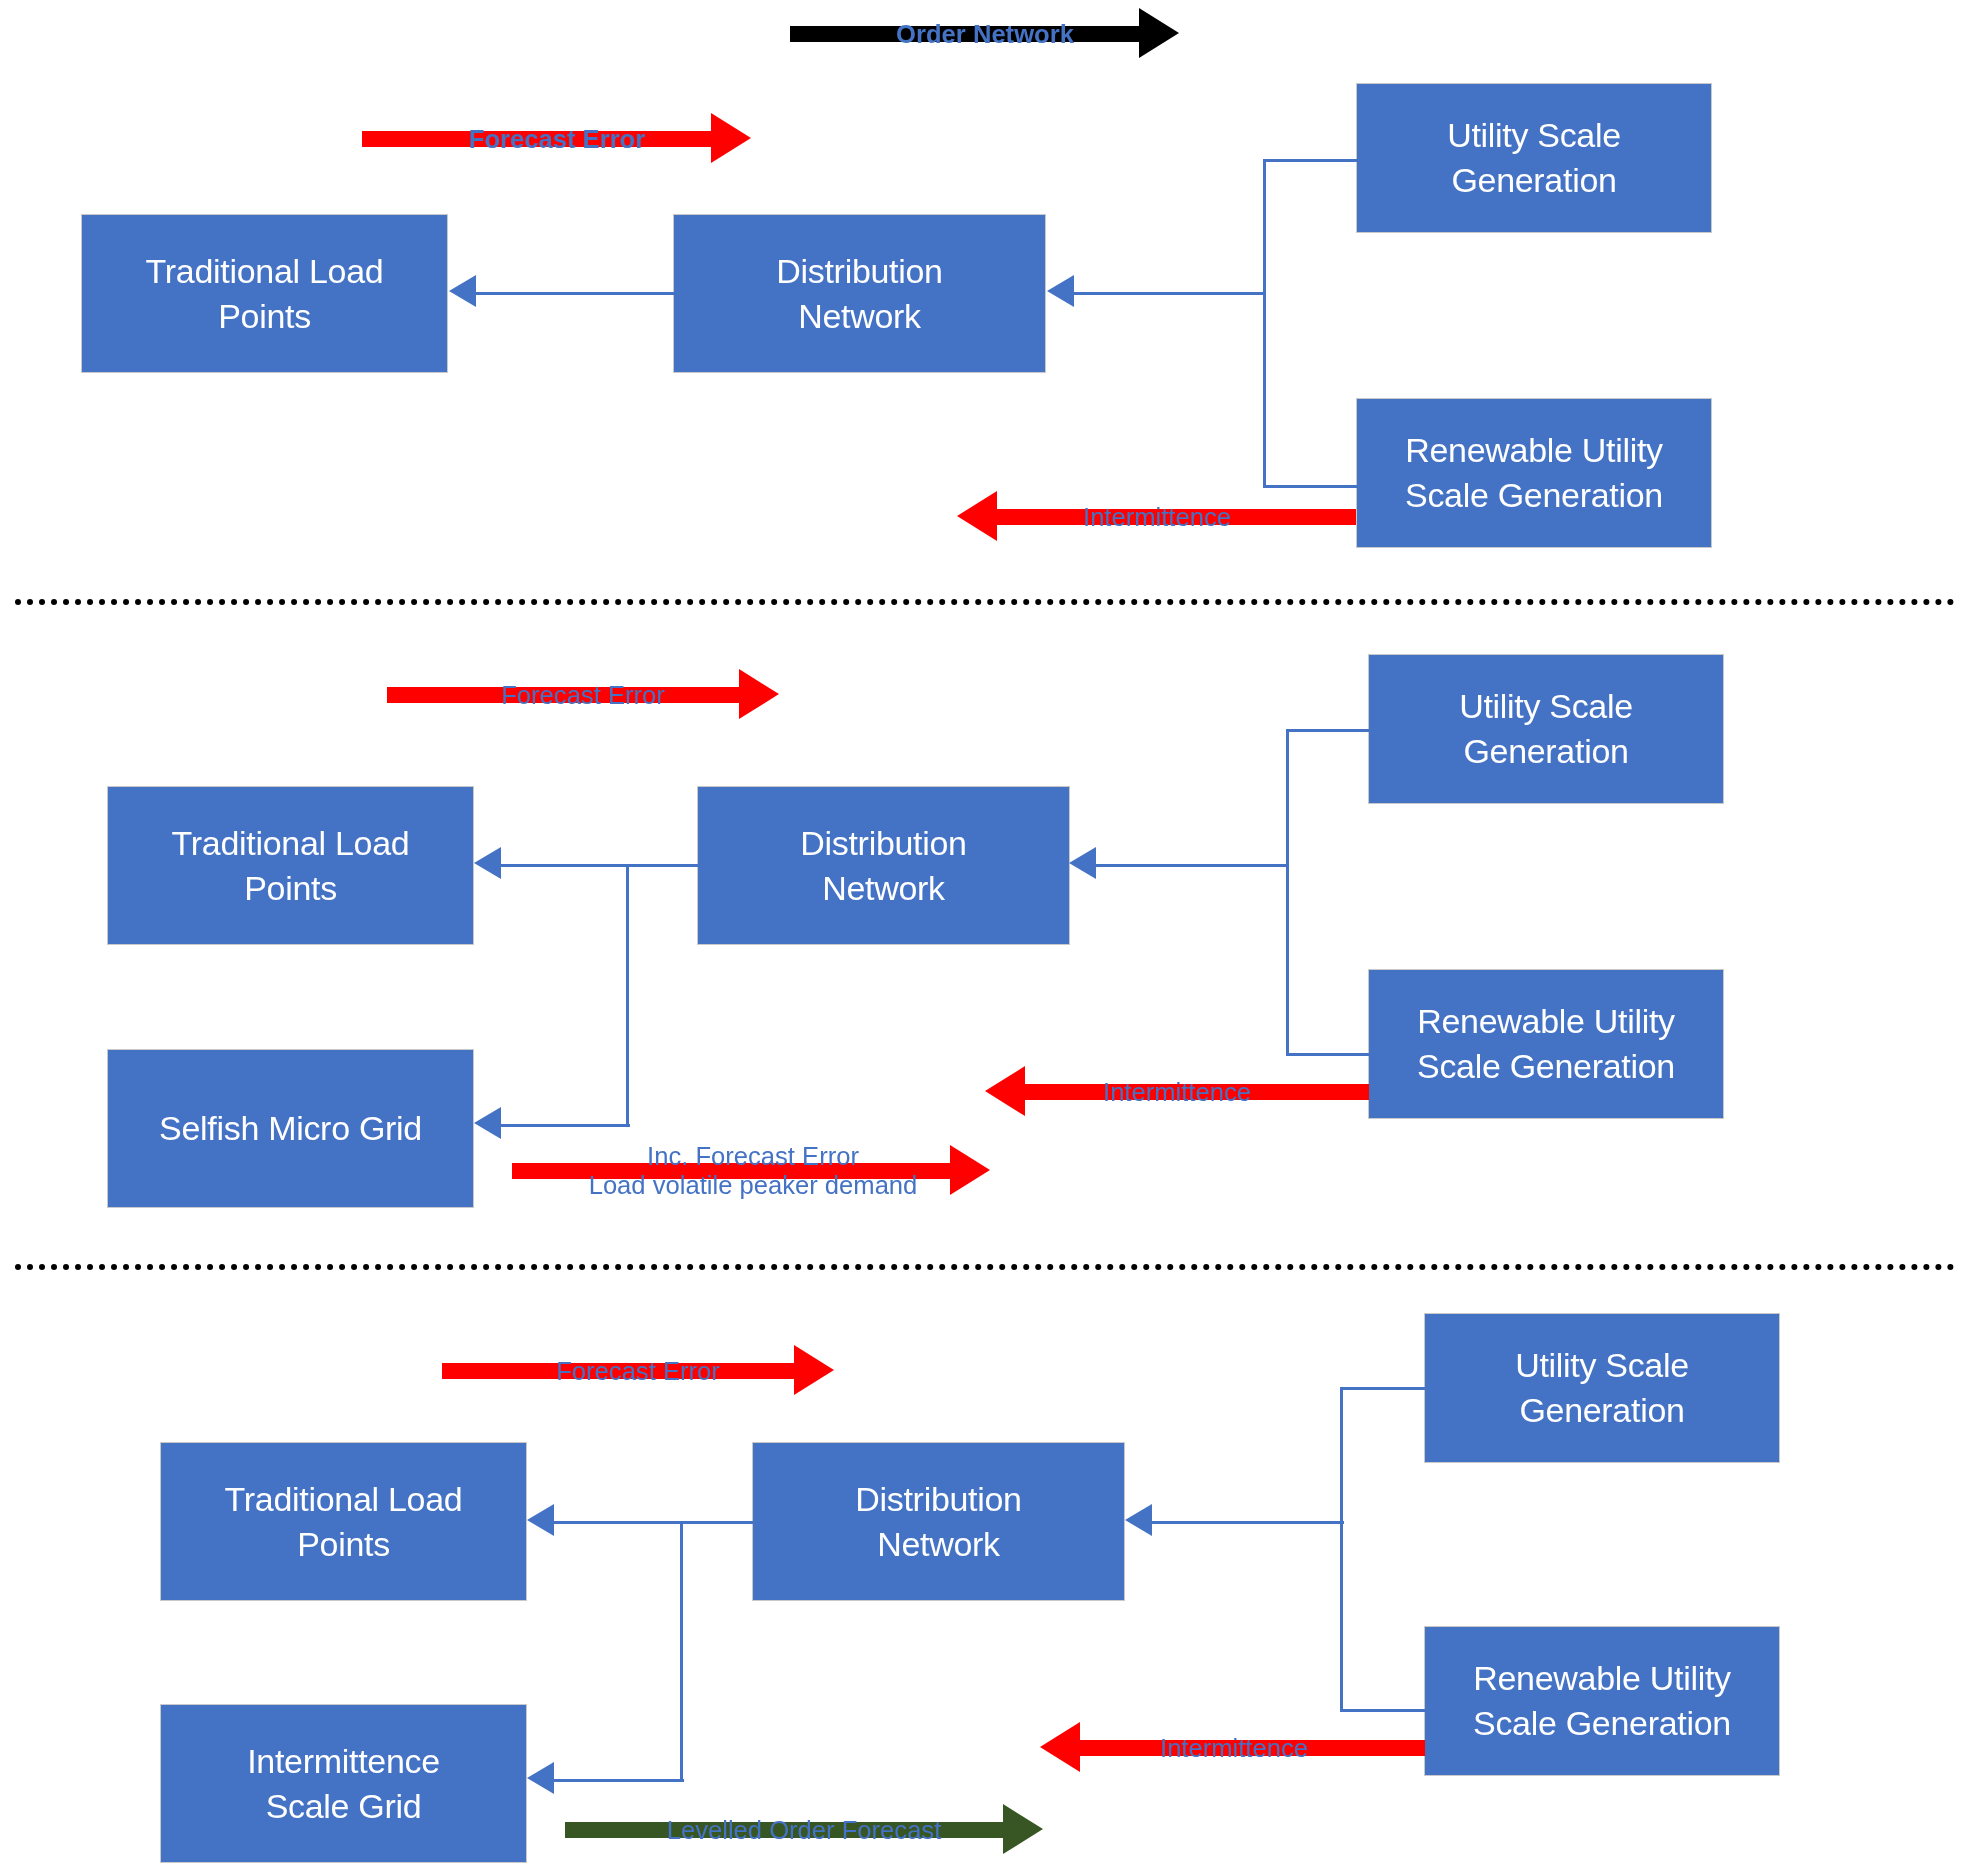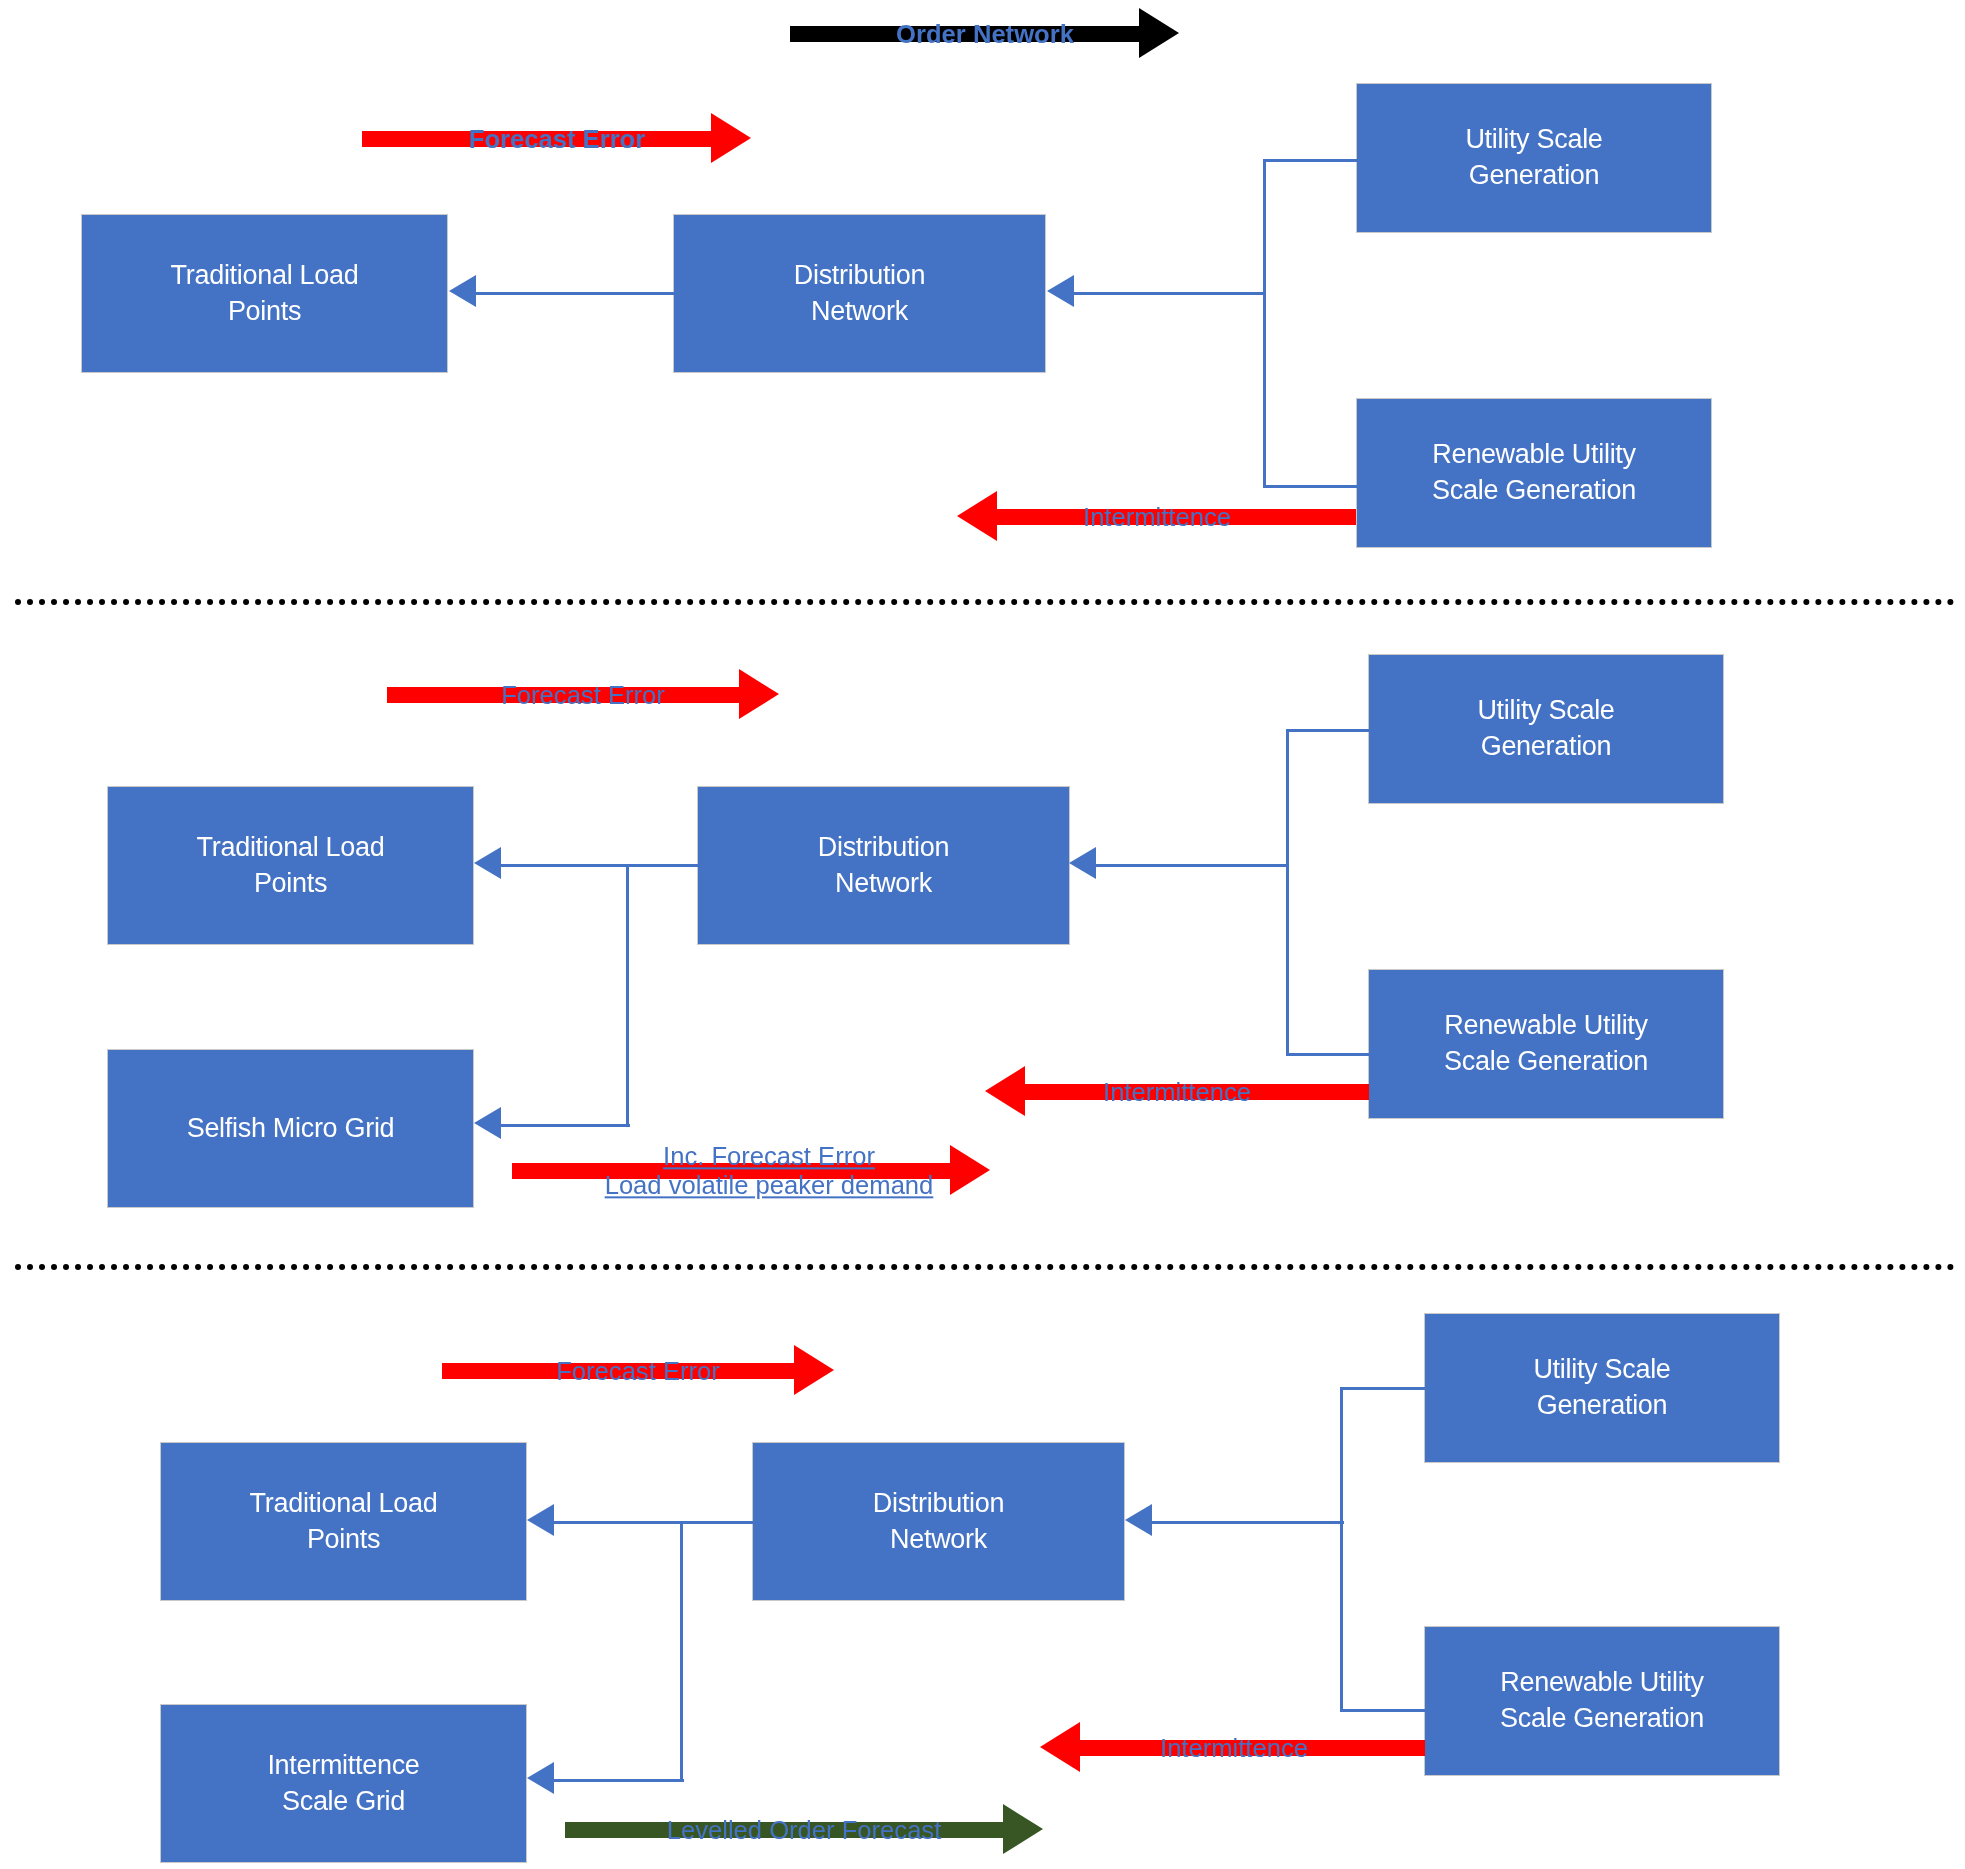--- a/index.html
+++ b/index.html
@@ -21,21 +21,21 @@
     position: absolute;
     background: #4472C4;
     border: 1.7px solid #C9C9C9;
     box-sizing: border-box;
     display: flex;
     align-items: center;
     justify-content: center;
     text-align: center;
     color: #FFFFFF;
     font-family: "Liberation Sans", sans-serif;
-    font-size: 27px;
+    font-size: 34px;
     line-height: 1.32;
     letter-spacing: -0.3px;
     font-weight: 400;
     padding: 0 7.8px;
   }
   .node .node-text { width: 100%; display: block; }
 
   
   .conn {
     position: absolute;
@@ -218,21 +218,21 @@
 
   <div class="blockarrow left" style="left:985px; top:1092px; width:384px;">
     <div class="shaft" style="left:40px; width:344px; background:#FF0000;"></div>
     <div class="tip" style="left:0; border-right-color:#FF0000;"></div>
     <div class="alabel" style="left:192px;">Intermittence</div>
   </div>
 
   <div class="blockarrow right" style="left:512px; top:1171px; width:478px;">
     <div class="shaft" style="left:0; width:438px; background:#FF0000;"></div>
     <div class="tip" style="left:438px; border-left-color:#FF0000;"></div>
-    <div class="alabel two-line" style="left:257px;text-decoration:underline;">
+    <div class="alabel two-line" style="left:241px;">
       <span>Inc. Forecast Error</span><br>
       <span>Load volatile peaker demand</span>
     </div>
   </div>
 
   <div class="divider" style="top:1264px;"></div>
 
   <div class="blockarrow right" style="left:442px; top:1371px; width:392px;">
     <div class="shaft" style="left:0; width:352px; background:#FF0000;"></div>
     <div class="tip" style="left:352px; border-left-color:#FF0000;"></div>

